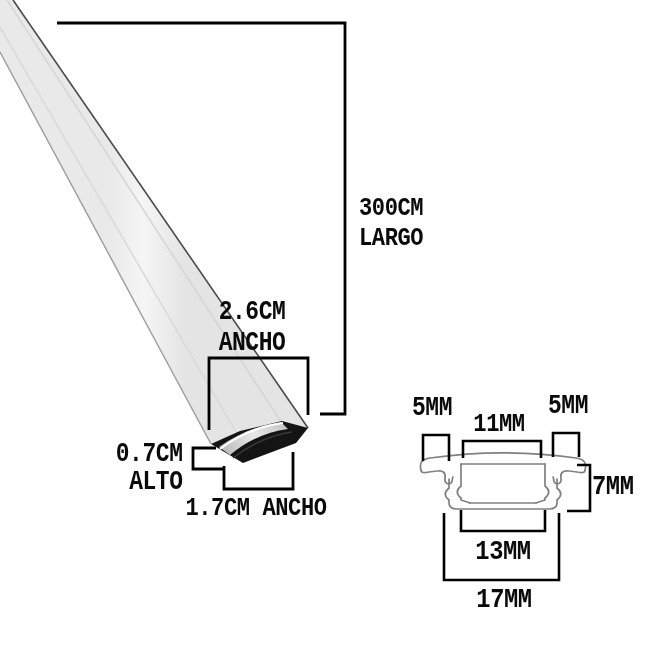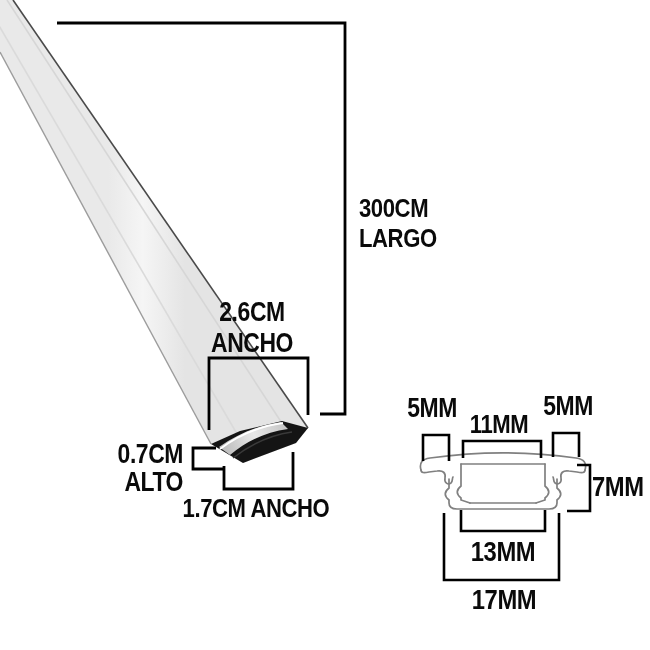--- a/index.html
+++ b/index.html
@@ -1,18 +1,18 @@
 <!DOCTYPE html>
 <html><head>
 <meta charset="utf-8">
 <style>
   html,body{margin:0;padding:0;background:#ffffff;}
   .canvas{
     position:relative;width:650px;height:650px;background:#ffffff;overflow:hidden;
-    font-family:Liberation Sans, sans-serif;
+    font-family:Liberation Mono, monospace;
   }
   .art{position:absolute;left:0;top:0;}
   .dim-label{
     position:absolute;
     font-weight:700;
     color:#0a0a0a;
     letter-spacing:-0.5px;
     white-space:nowrap;
     line-height:1;
   }

